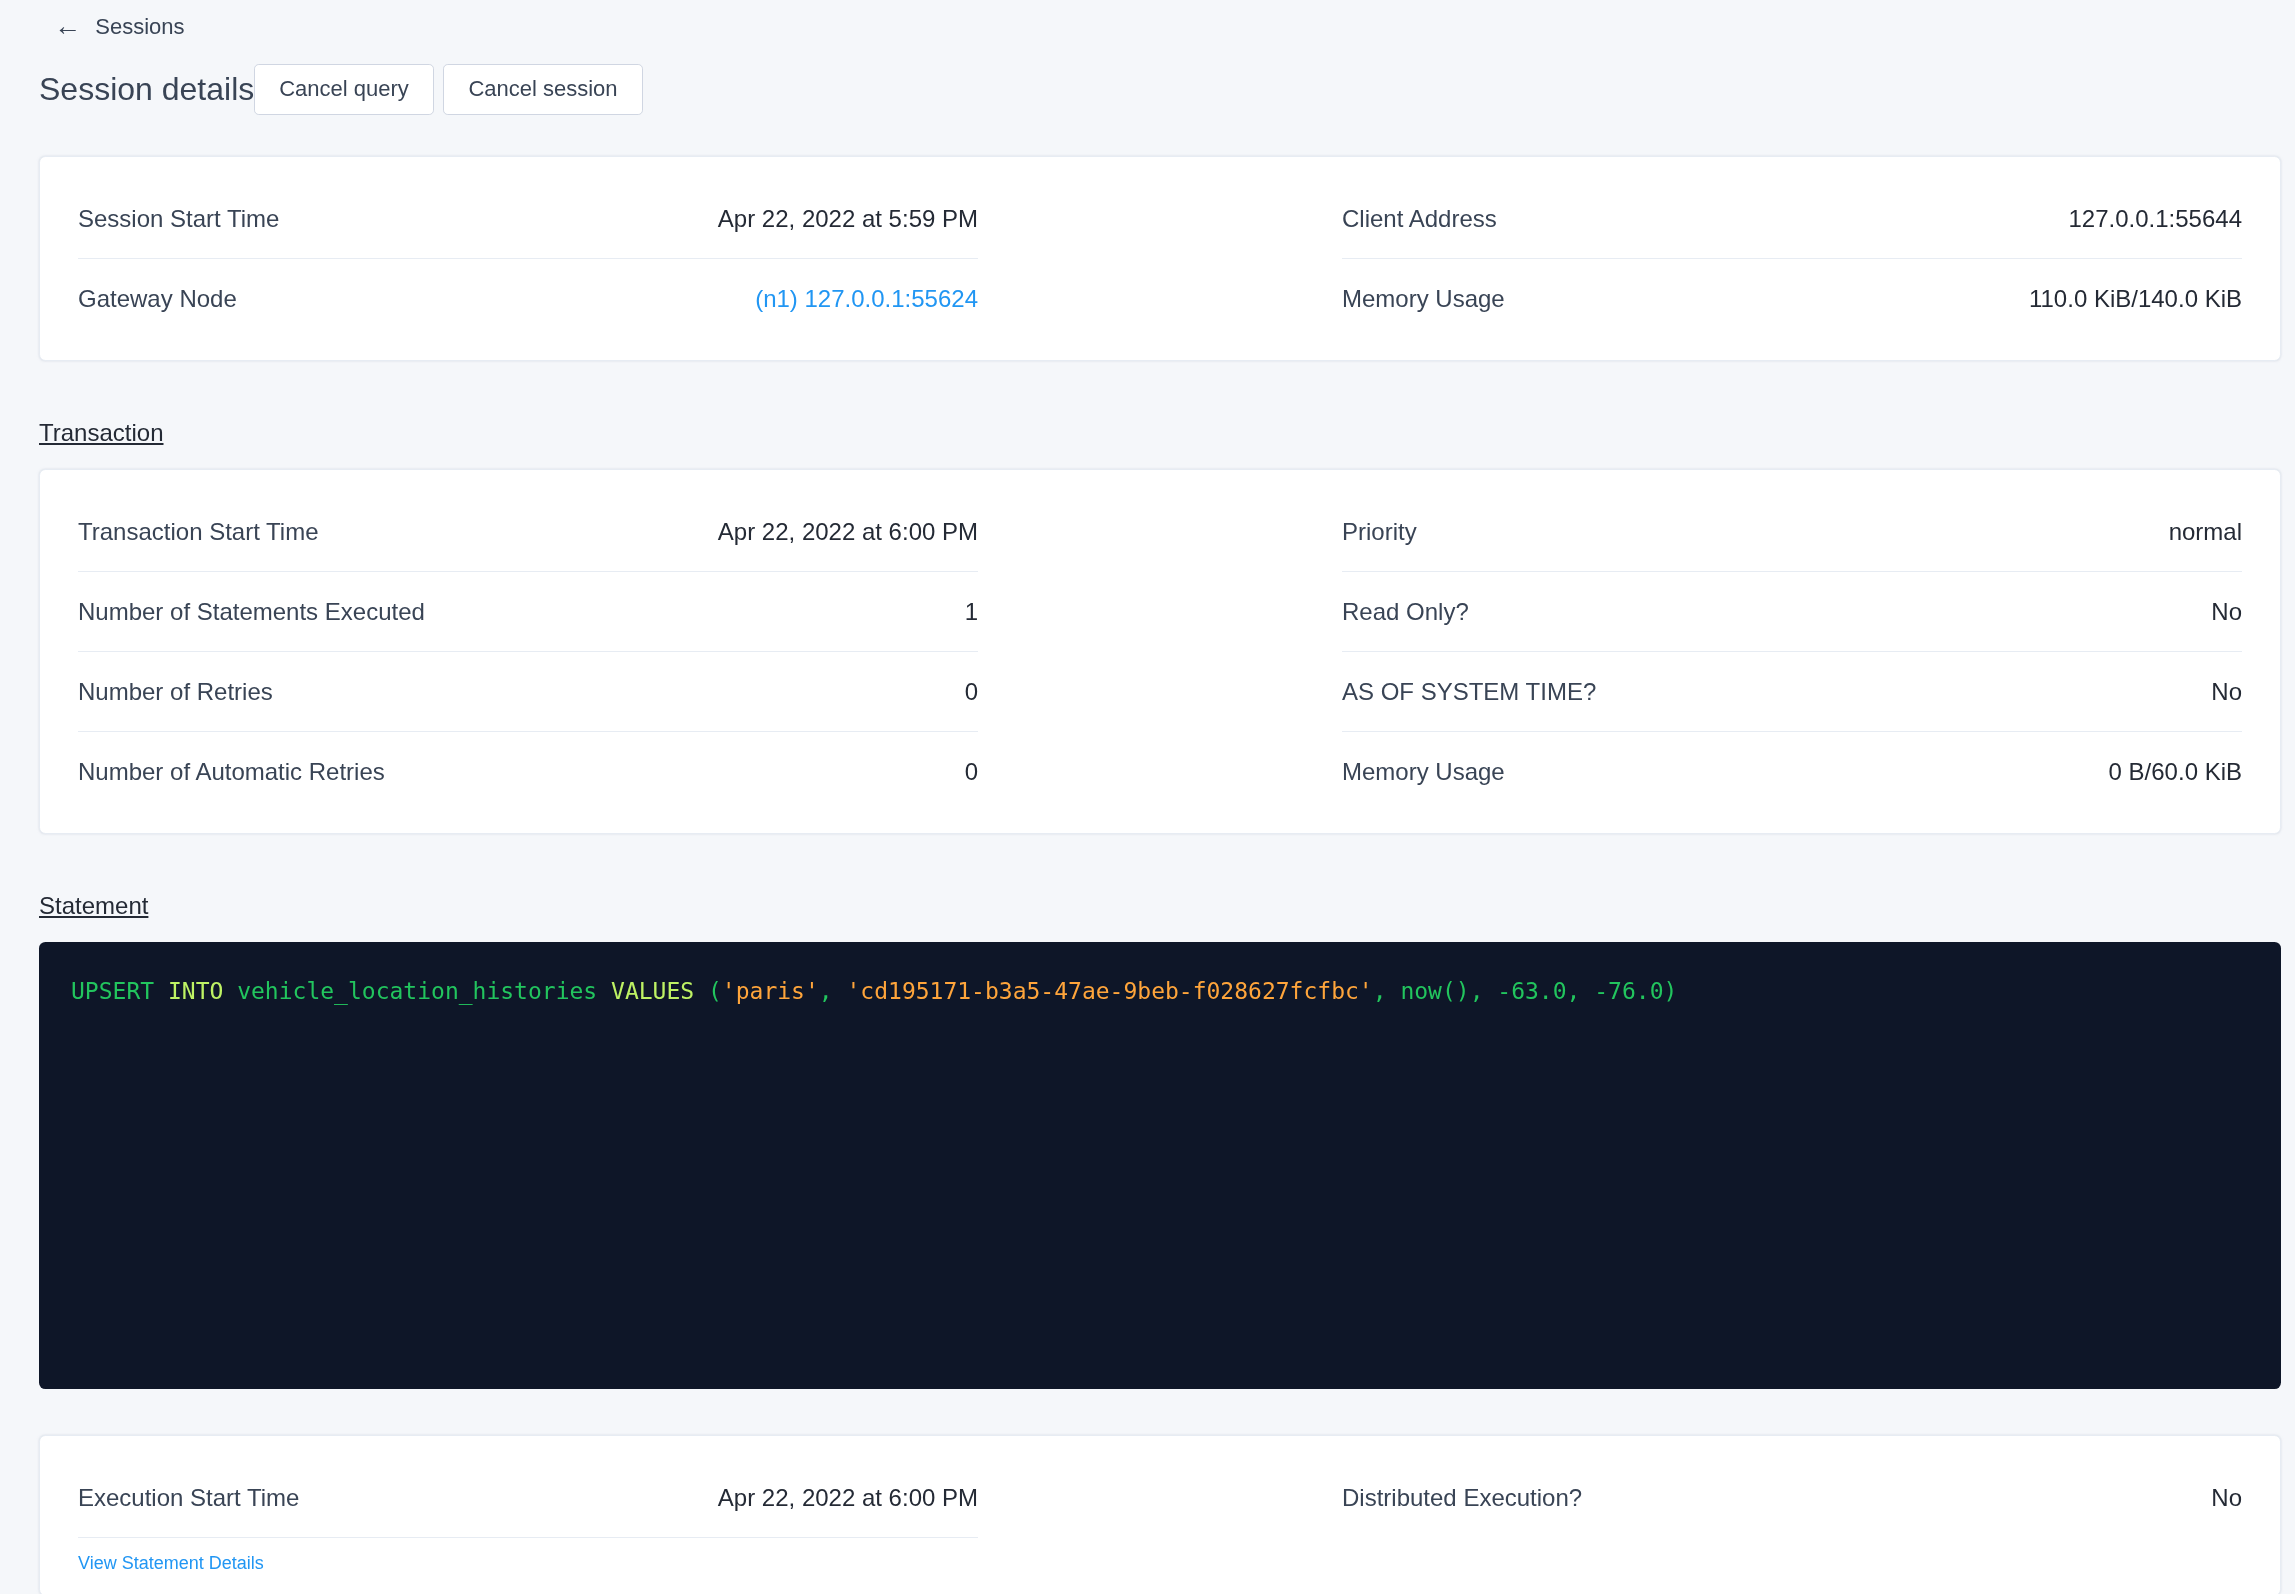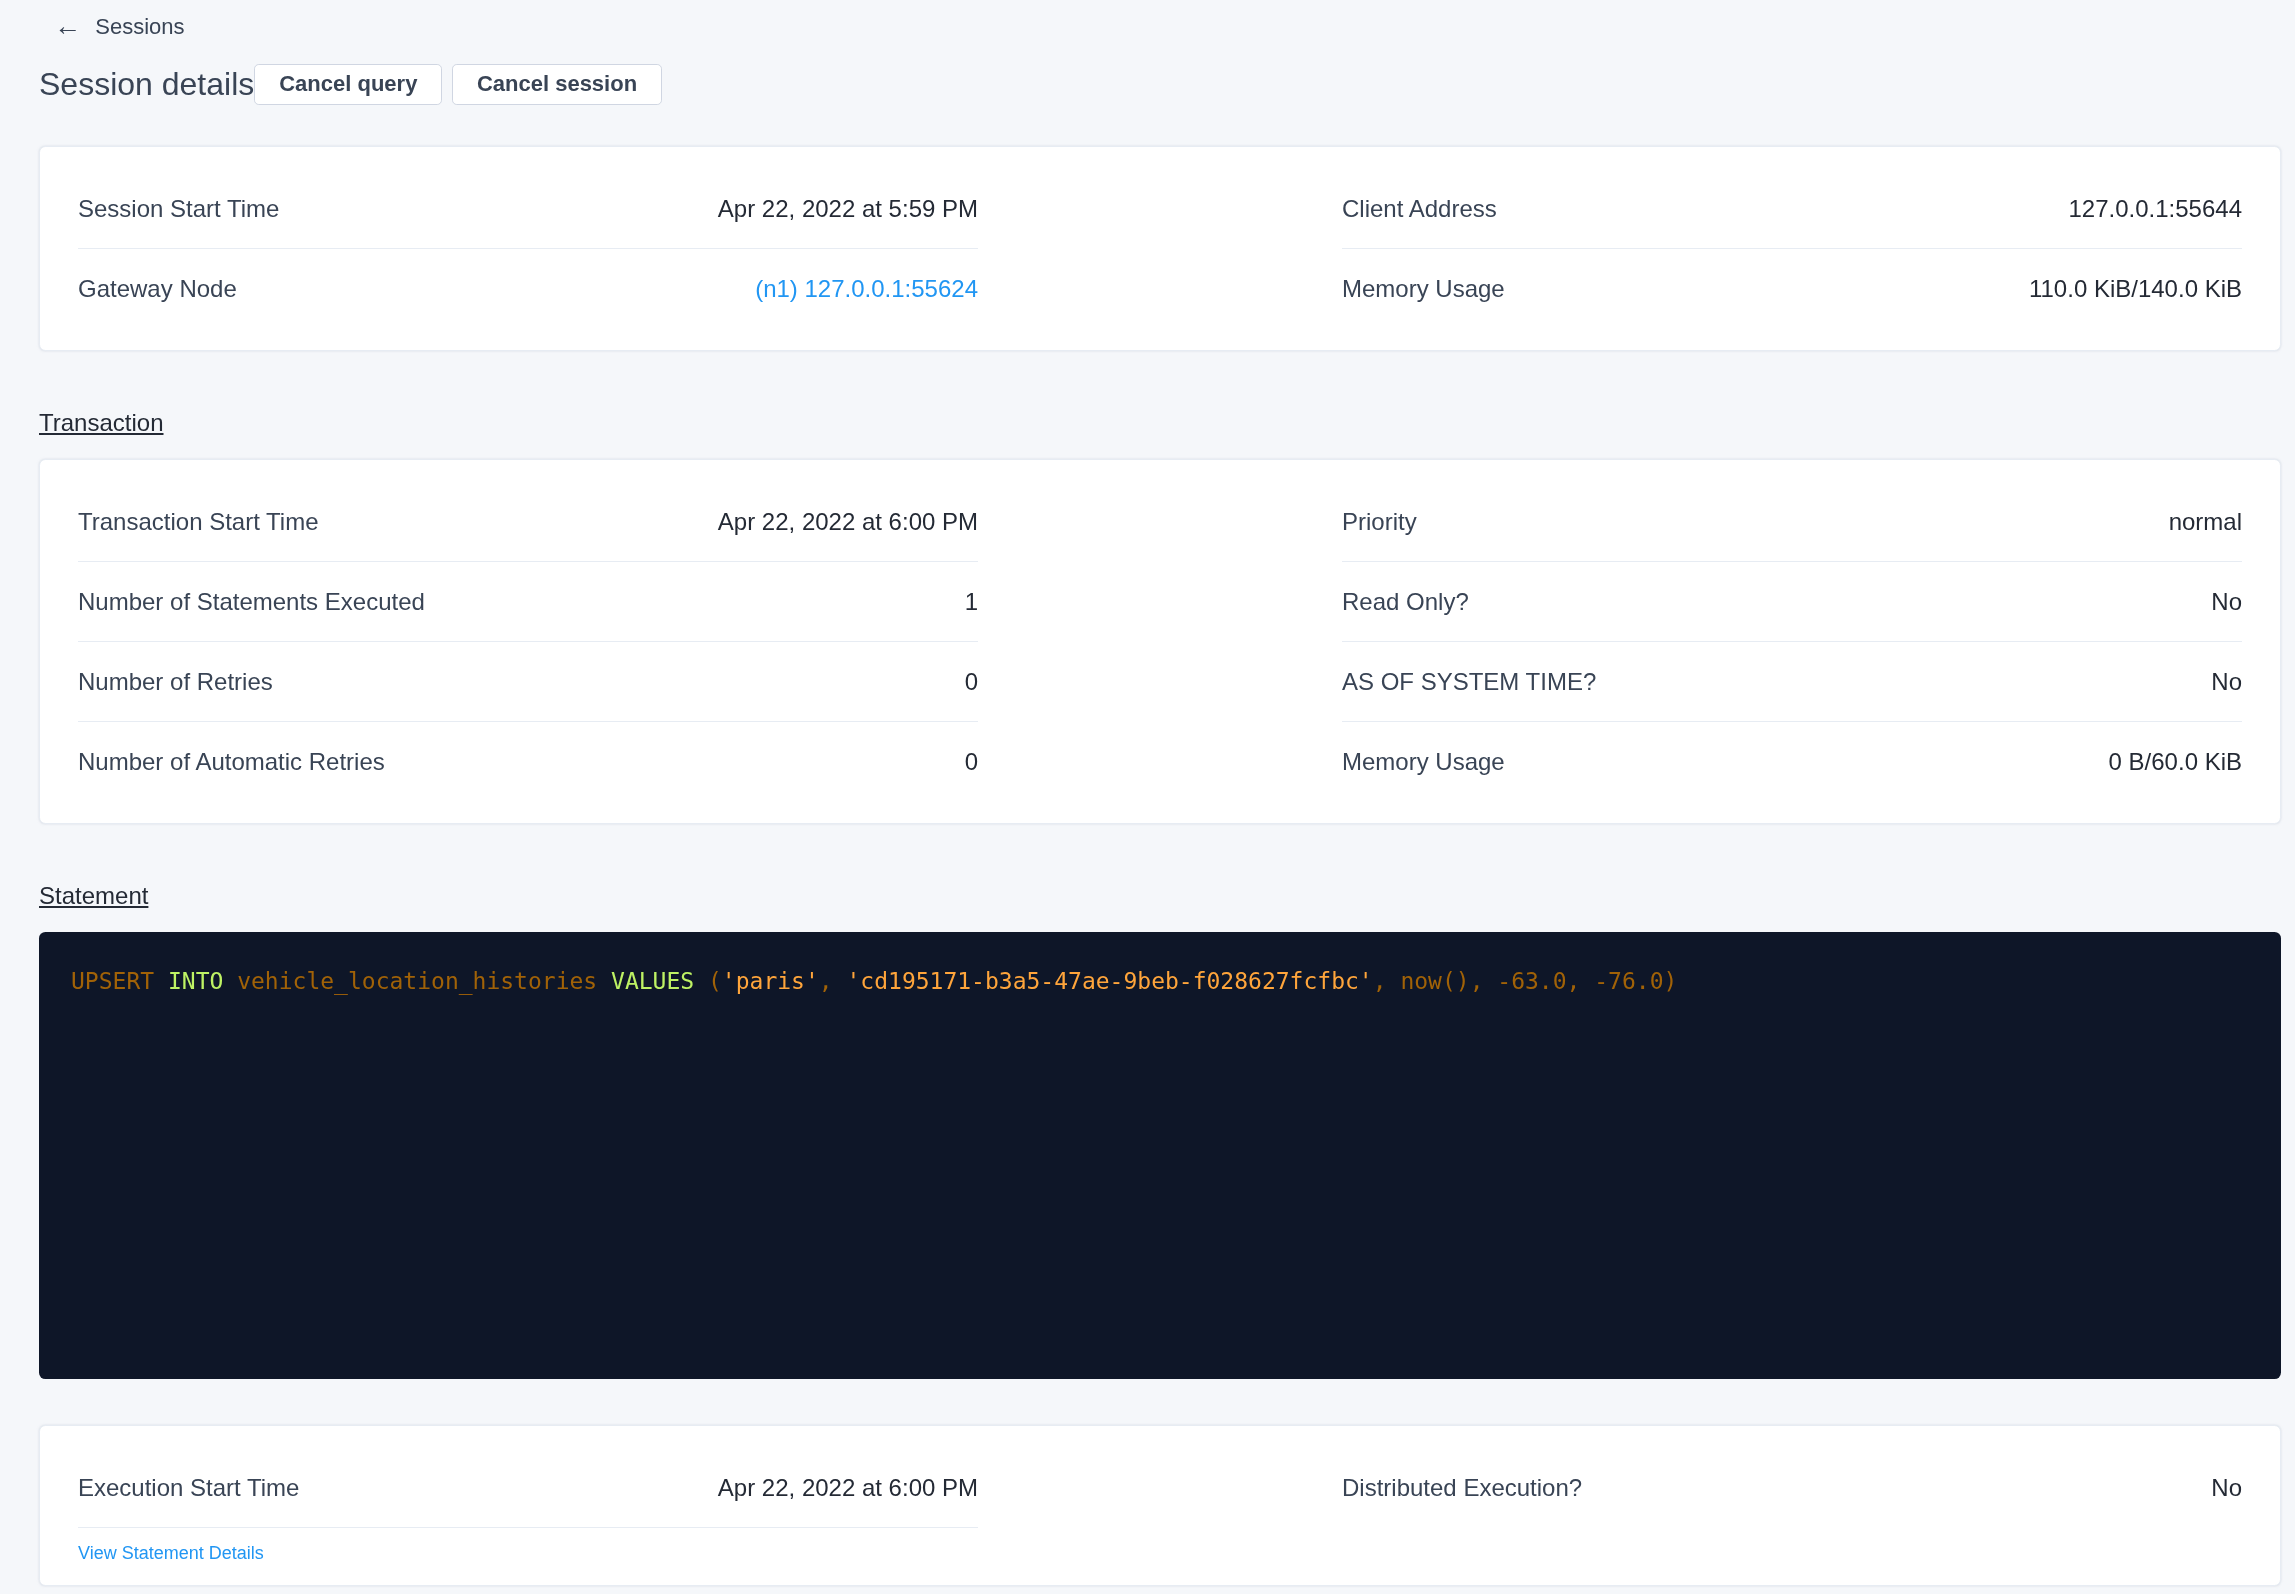--- a/index.html
+++ b/index.html
@@ -38,25 +38,25 @@
     font-size: 32px;
     font-weight: 500;
     color: #394455;
     line-height: 38px;
   }
   .actions { display: flex; gap: 9.5px; }
   .btn {
     background: #ffffff;
     border: 1.6px solid #d0d6e2;
     border-radius: 4.8px;
-    height: 41px;
+    height: 51px;
     padding: 0 24px;
     font-family: inherit;
     font-size: 22px;
-    font-weight: 700;
+    font-weight: 400;
     color: #394455;
     cursor: pointer;
   }
 
   
   .card {
     background: #ffffff;
     border: 0.8px solid #e7ecf3;
     border-radius: 6.4px;
     box-shadow: 0 0 2.4px rgba(154,166,187,0.35);
@@ -98,21 +98,21 @@
     background: #0e1628;
     border-radius: 6.4px;
     padding: 33px 32px;
     margin: 0;
     font-family: "DejaVu Sans Mono", "Liberation Mono", monospace;
     font-size: 23px;
     line-height: 32px;
     white-space: pre-wrap;
     overflow: hidden;
   }
-  .tok-plain { color: #a16207; }
+  .tok-plain { color: #22c55e; }
   .tok-kw   { color: #bef264; }
   .tok-str  { color: #ffa53b; }
 
   
   .card.exec { margin-top: 46px; padding-bottom: 17.5px; }
   .link-row { padding-top: 12.7px; font-size: 18px; line-height: 27px; }
 </style>
 </head>
 <body>
 

